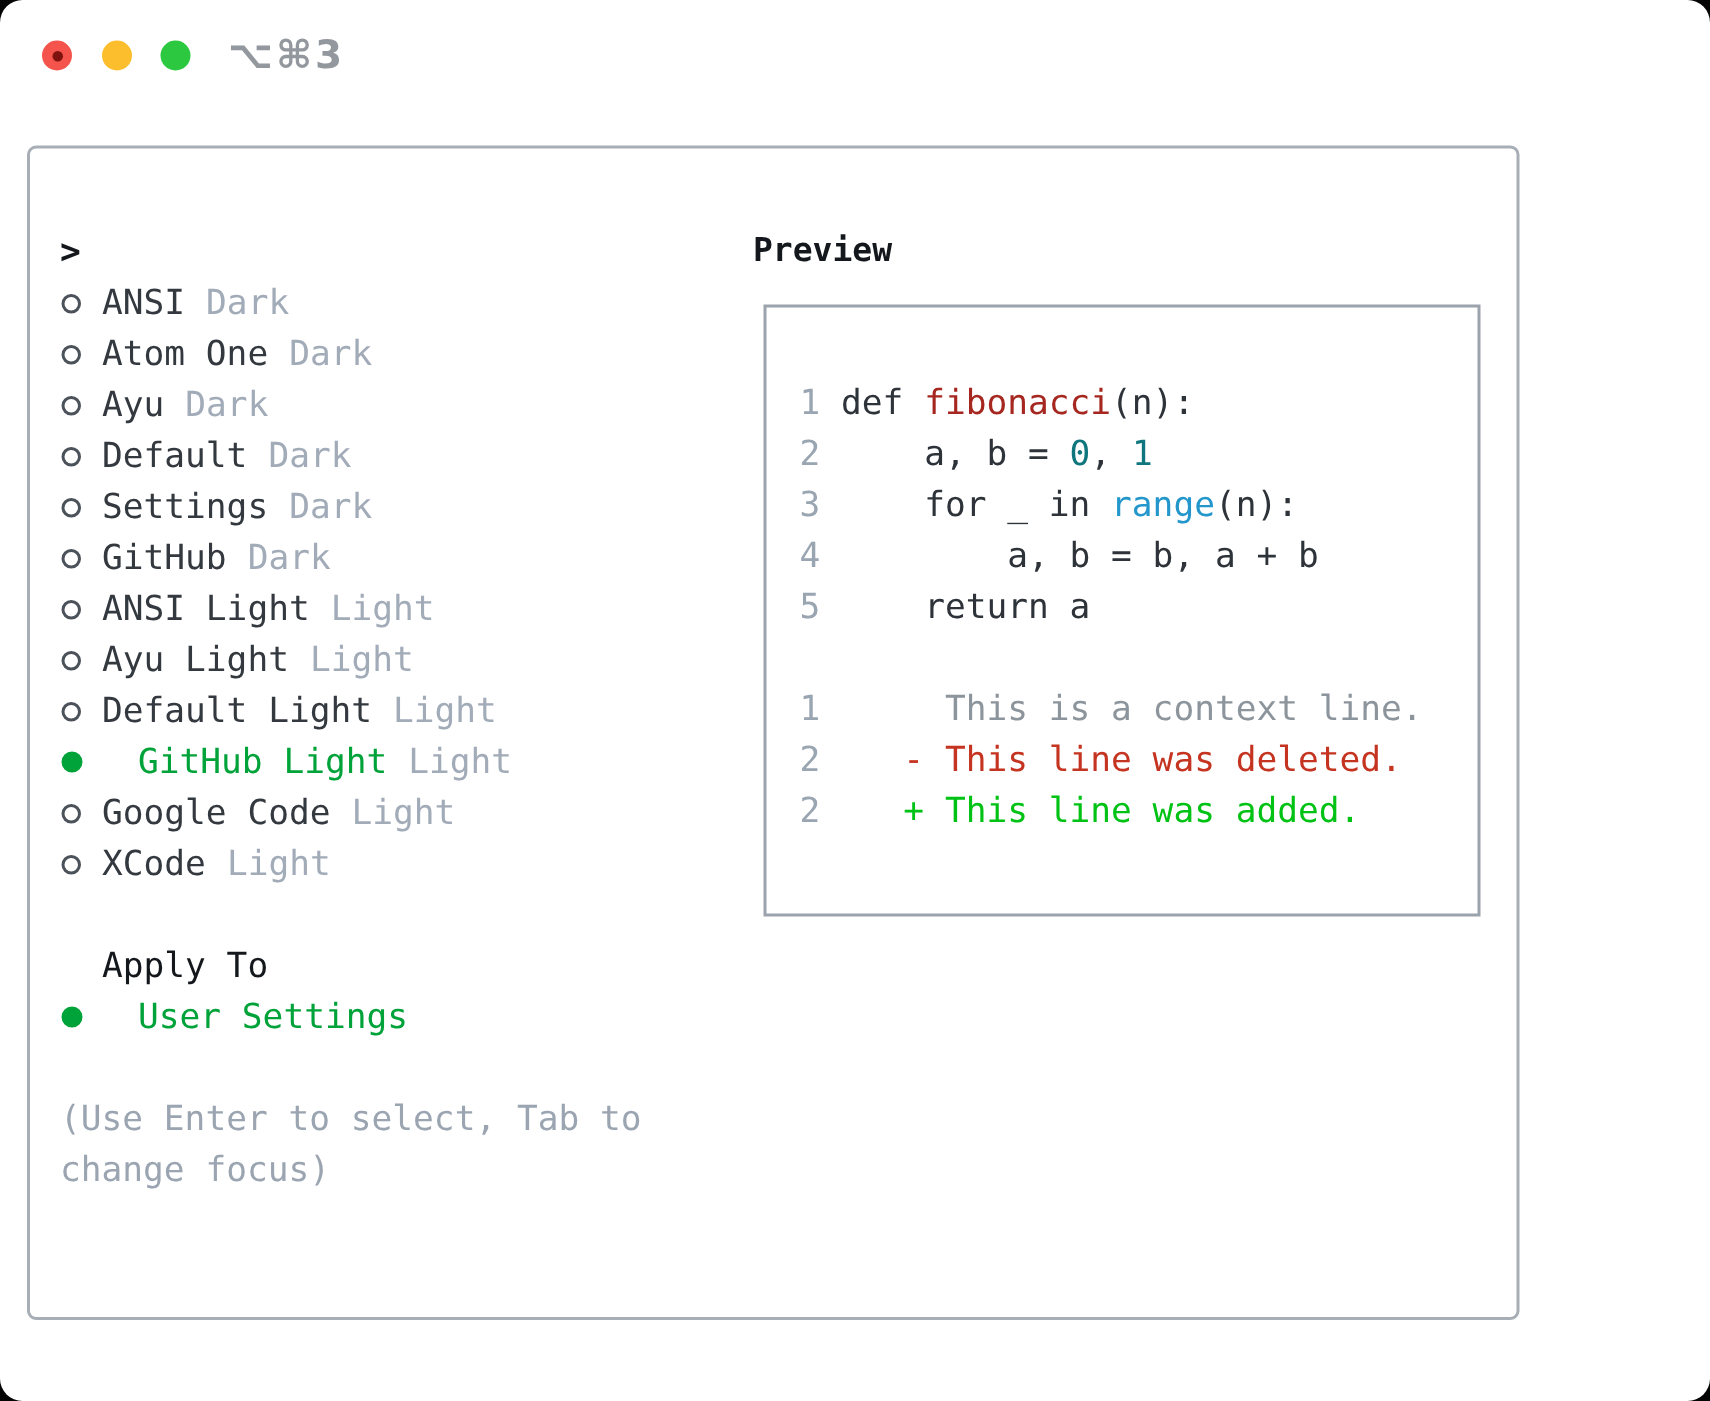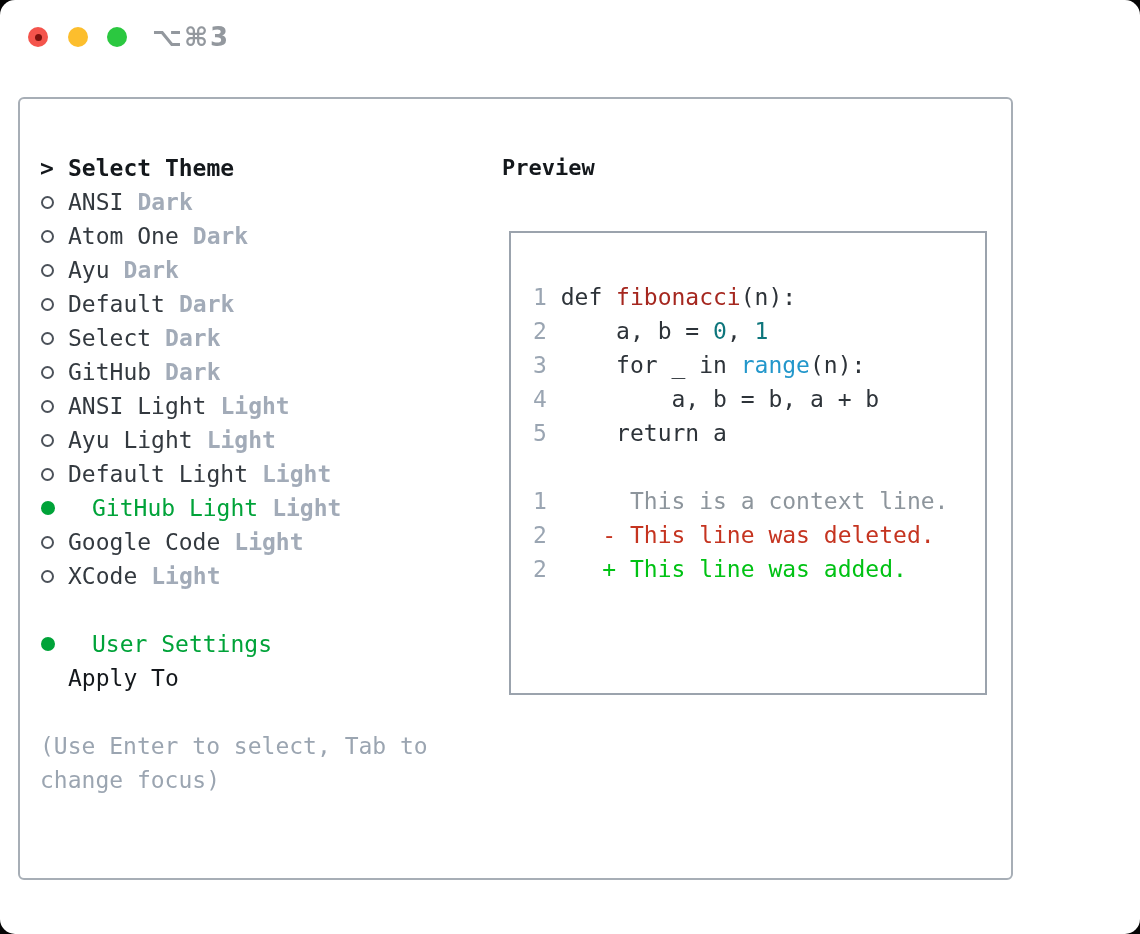--- a/index.html
+++ b/index.html
@@ -33,31 +33,30 @@
        font-size:23px;color:var(--name-dark);white-space:pre;}
   .header-row{font-weight:bold;color:var(--header-black);}
   .prompt{display:inline-block;width:28px;}
   .marker{display:inline-flex;width:28px;align-items:center;flex:0 0 28px;}
   .dot{width:13px;height:13px;border-radius:50%;border:2px solid var(--radio-ring);
        box-sizing:border-box;margin-left:1px;}
   .dot-selected{width:14px;height:14px;background:var(--selected-green);
        border-color:var(--selected-green);}
   .tname{color:var(--name-dark);}
   .tname.sel{color:var(--selected-green);margin-left:24px;}
-  .tvariant{color:var(--variant-gray);margin-left:14px;font-weight:bold;}
+  .tvariant{color:var(--variant-gray);margin-left:14px;}
   .apply-header-label{color:var(--header-black);}
   .hint-row{color:var(--hint-gray);text-align:right;}
   
   .preview-header{position:absolute;left:482px;top:52px;height:34px;line-height:34px;
       font-size:22px;font-weight:bold;color:var(--header-black);}
   .preview-box{
-    position:absolute;left:489px;top:104px;width:478px;height:464px;
+    position:absolute;left:489px;top:104px;width:478px;height:408px;
     border:2px solid var(--preview-border);box-sizing:border-box;overflow:hidden;
     background:#fff;
-    margin-top:28px;
   }
   .code{padding:47px 0 0 22px;}
   .code-line{height:34px;line-height:34px;font-size:23px;white-space:pre;}
   .c-gut{color:var(--line-number-gray);}
   .c-plain{color:var(--code-plain);}
   .c-func{color:var(--function-red);}
   .c-num{color:var(--number-teal);}
   .c-call{color:var(--call-blue);}
   .c-ctx{color:var(--context-gray);}
   .c-del{color:var(--deleted-red);}
@@ -72,38 +71,38 @@
       <span class="tl-dot"></span>
     </span>
     <span class="tl tl-yellow"></span>
     <span class="tl tl-green"></span>
     <span class="window-title">⌥⌘3</span>
   </div>
 
   <div class="panel">
     <div class="left-col">
       <div class="row header-row">
-        <span class="prompt">&gt;</span><span>Select Theme</span>
+        <span class="prompt">&gt;</span>
       </div>
 
     <div class="row option-row"><span class="marker"><span class="dot"></span></span><span class="tname">ANSI</span><span class="tvariant">Dark</span></div>
         <div class="row option-row"><span class="marker"><span class="dot"></span></span><span class="tname">Atom One</span><span class="tvariant">Dark</span></div>
         <div class="row option-row"><span class="marker"><span class="dot"></span></span><span class="tname">Ayu</span><span class="tvariant">Dark</span></div>
         <div class="row option-row"><span class="marker"><span class="dot"></span></span><span class="tname">Default</span><span class="tvariant">Dark</span></div>
-        <div class="row option-row"><span class="marker"><span class="dot"></span></span><span class="tname">Select</span><span class="tvariant">Dark</span></div>
+        <div class="row option-row"><span class="marker"><span class="dot"></span></span><span class="tname">Settings</span><span class="tvariant">Dark</span></div>
         <div class="row option-row"><span class="marker"><span class="dot"></span></span><span class="tname">GitHub</span><span class="tvariant">Dark</span></div>
         <div class="row option-row"><span class="marker"><span class="dot"></span></span><span class="tname">ANSI Light</span><span class="tvariant">Light</span></div>
         <div class="row option-row"><span class="marker"><span class="dot"></span></span><span class="tname">Ayu Light</span><span class="tvariant">Light</span></div>
         <div class="row option-row"><span class="marker"><span class="dot"></span></span><span class="tname">Default Light</span><span class="tvariant">Light</span></div>
         <div class="row option-row"><span class="marker"><span class="dot dot-selected"></span></span><span class="tname sel">GitHub Light</span><span class="tvariant">Light</span></div>
         <div class="row option-row"><span class="marker"><span class="dot"></span></span><span class="tname">Google Code</span><span class="tvariant">Light</span></div>
         <div class="row option-row"><span class="marker"><span class="dot"></span></span><span class="tname">XCode</span><span class="tvariant">Light</span></div>
         <div class="row"></div>
+        <div class="row"><span class="marker"></span><span class="apply-header-label">Apply To</span></div>
         <div class="row option-row"><span class="marker"><span class="dot dot-selected"></span></span><span class="tname sel">User Settings</span></div>
-        <div class="row"><span class="marker"></span><span class="apply-header-label">Apply To</span></div>
         <div class="row"></div>
         <div class="row hint-row">(Use Enter to select, Tab to</div>
         <div class="row hint-row">change focus)</div>
       </div>
 
     <div class="preview-header">Preview</div>
     <div class="preview-box">
       <div class="code">
           <div class="code-line"><span class="c-gut">1 </span><span class="c-plain">def </span><span class="c-func">fibonacci</span><span class="c-plain">(n):</span></div>
           <div class="code-line"><span class="c-gut">2 </span><span class="c-plain">    a, b = </span><span class="c-num">0</span><span class="c-plain">, </span><span class="c-num">1</span></div>

